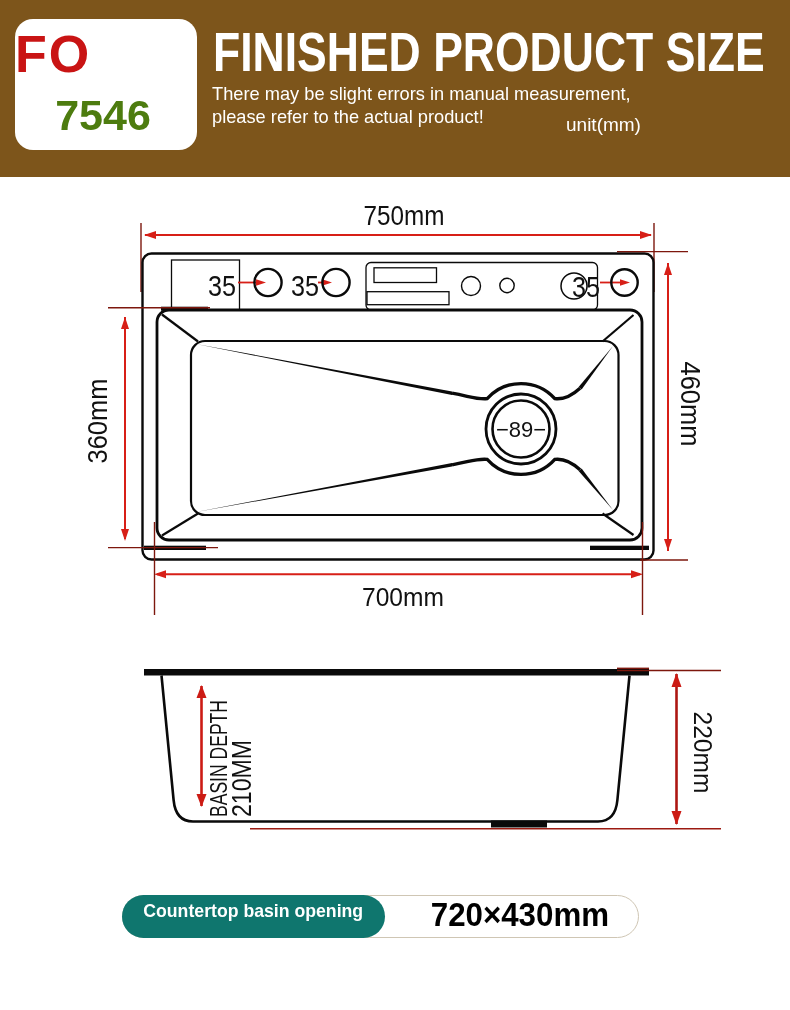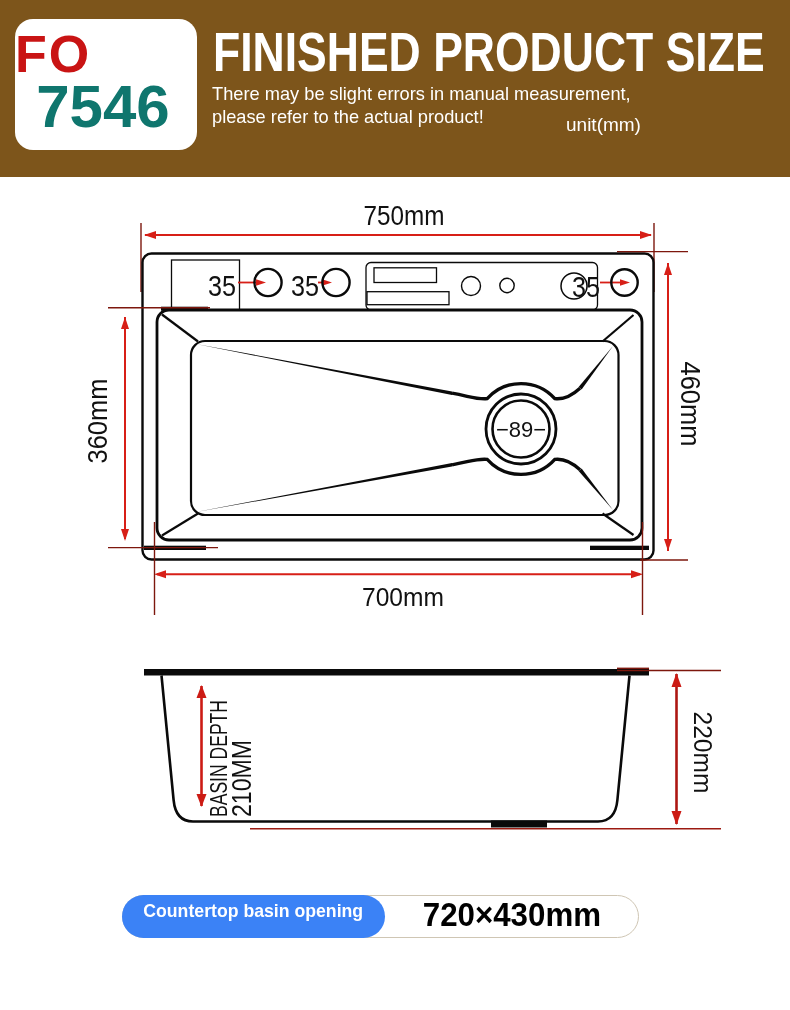--- a/index.html
+++ b/index.html
@@ -8,21 +8,21 @@
 </style>
 </head>
 <body>
 
 <div class="abs" style="left:0;top:0;width:790px;height:177px;background:#7d551b;"></div>
 
 <div class="abs" style="left:15px;top:19px;width:182px;height:131px;background:#fff;border-radius:18px;"></div>
 
 <div class="abs" style="left:15px;top:28px;width:182px;color:#c91414;font-weight:bold;font-size:52px;line-height:1;letter-spacing:2px;">FO</div>
 
-<div class="abs" style="left:12px;top:77px;width:182px;text-align:center;color:#0f766e;font-weight:bold;font-size:60px;line-height:1;">7546</div>
+<div class="abs" style="left:12px;top:94px;width:182px;text-align:center;color:#4d7c0f;font-weight:bold;font-size:43px;line-height:1;">7546</div>
 
 <div class="abs" style="left:213px;top:23.6px;color:#fff;font-weight:bold;font-size:56px;line-height:1;white-space:nowrap;transform:scaleX(0.795);transform-origin:left top;">FINISHED PRODUCT SIZE</div>
 
 <div class="abs" style="left:212px;top:82px;color:#fff;font-size:19px;line-height:23px;white-space:nowrap;transform:scaleX(0.96);transform-origin:left top;">There may be slight errors in manual measurement,<br>please refer to the actual product!</div>
 
 <div class="abs" style="left:566px;top:114px;color:#fff;font-size:19px;text-align:right;">unit(mm)</div>
 
 <svg class="abs" style="left:0;top:0;" width="790" height="1010" viewBox="0 0 790 1010">
 
   <text x="404" y="225" font-size="27" fill="#111" text-anchor="middle" textLength="81" lengthAdjust="spacingAndGlyphs">750mm</text>
@@ -159,15 +159,15 @@
 
   <line x1="676.5" y1="674" x2="676.5" y2="824" stroke="#ad1712" stroke-width="2.6"></line>
   <path d="M671.5,687 L676.5,673 L681.5,687 z" fill="#cc1b14"></path>
   <path d="M671.5,811 L676.5,825 L681.5,811 z" fill="#cc1b14"></path>
 
   <text x="694" y="752.5" font-size="26" fill="#111" text-anchor="middle" transform="rotate(90 694 752.5)" textLength="82" lengthAdjust="spacingAndGlyphs">220mm</text>
 </svg>
 
 <div class="abs" style="left:122px;top:894.5px;width:517px;height:43px;background:#fff;border:1.5px solid #cfc6b4;border-radius:22px;box-sizing:border-box;"></div>
 
-<div class="abs" style="left:122px;top:894.5px;width:263px;height:43px;background:#3b82f6;border-radius:22px;color:#fff;font-weight:bold;font-size:19px;line-height:32px;text-align:center;"><span style="display:inline-block;transform:scaleX(0.93);transform-origin:center;">Countertop basin opening</span></div>
+<div class="abs" style="left:122px;top:894.5px;width:263px;height:43px;background:#0f766e;border-radius:22px;color:#fff;font-weight:bold;font-size:19px;line-height:32px;text-align:center;"><span style="display:inline-block;transform:scaleX(0.93);transform-origin:center;">Countertop basin opening</span></div>
 
-<div class="abs" style="left:385px;top:894.5px;width:254px;height:43px;color:#000;font-weight:bold;font-size:34px;line-height:38px;text-align:center;"><span style="display:inline-block;transform:scaleX(0.92);transform-origin:center;">720×430mm</span></div>
+<div class="abs" style="left:385px;top:894.5px;width:254px;height:43px;color:#000;font-weight:bold;font-size:34px;line-height:38px;text-align:center;padding-left:8px;"><span style="display:inline-block;transform:scaleX(0.92);transform-origin:center;">720×430mm</span></div>
 
 </body></html>

